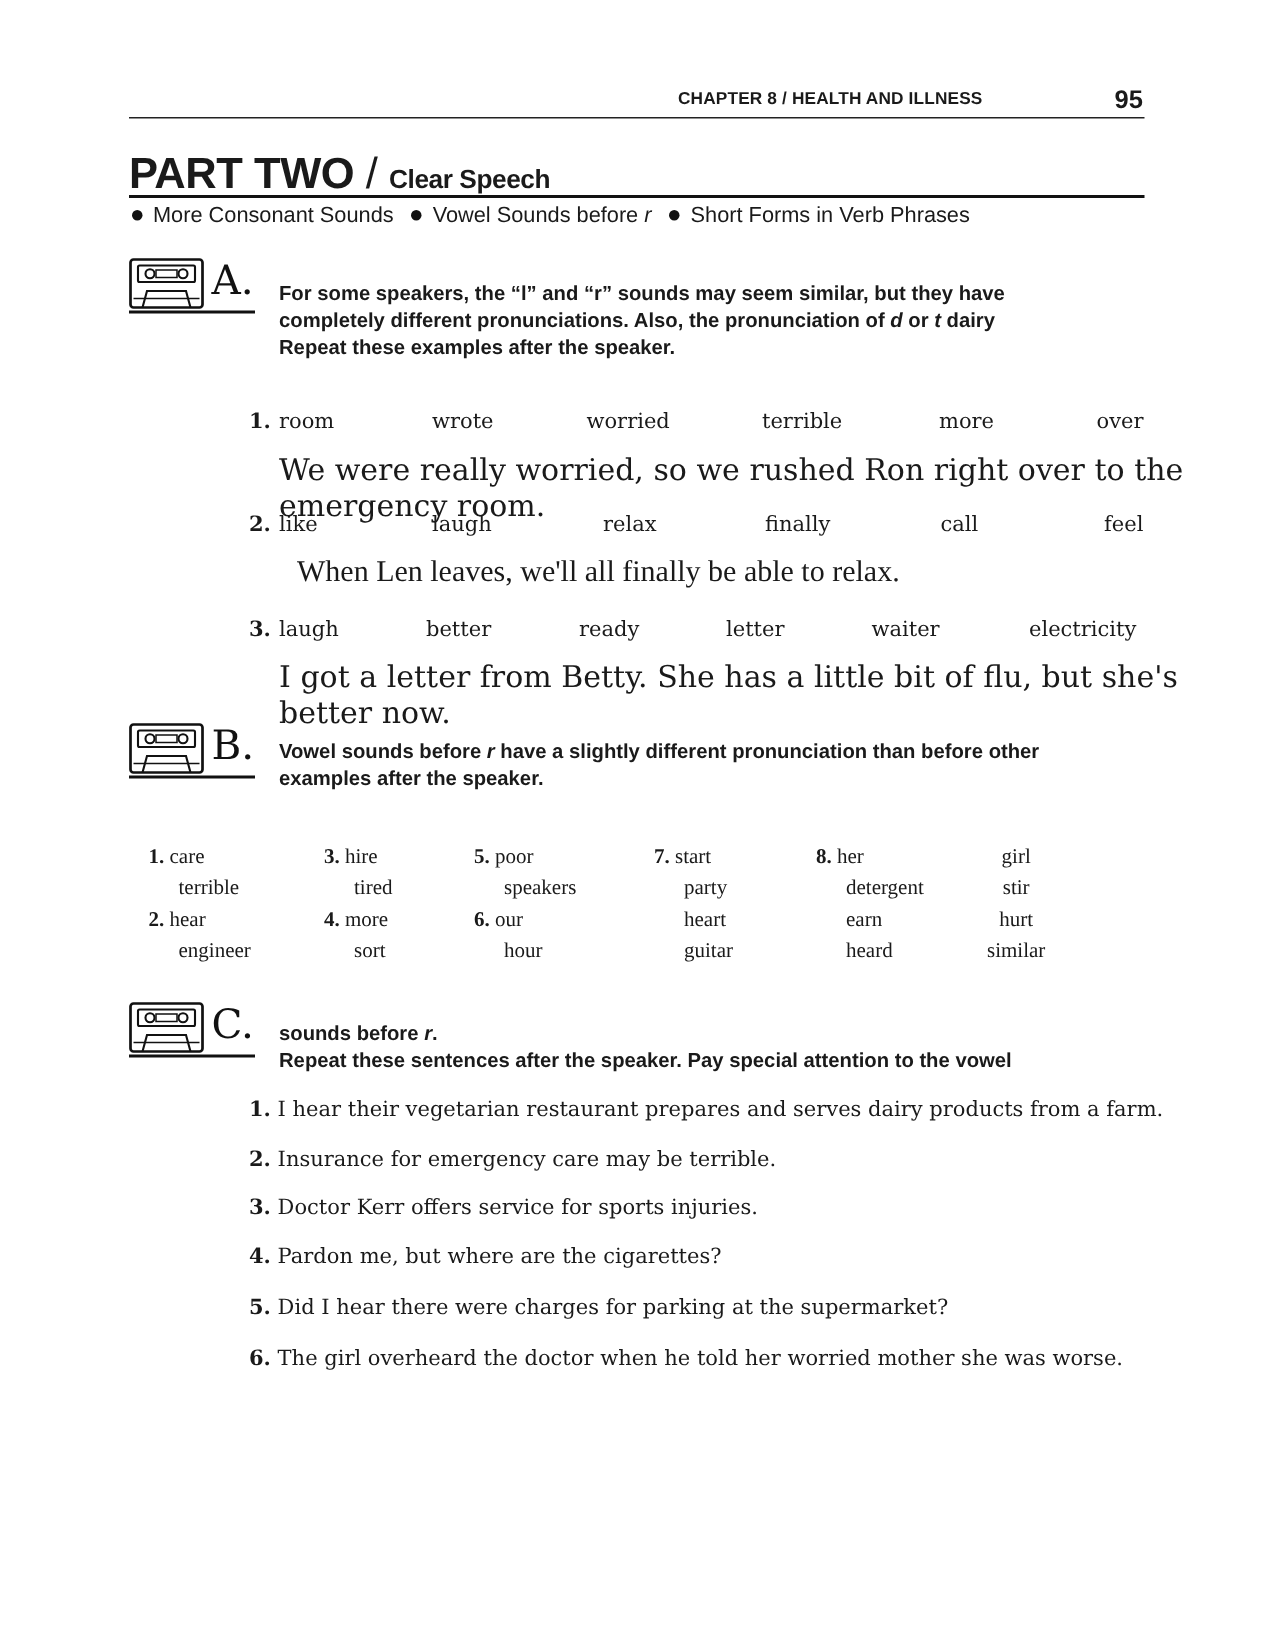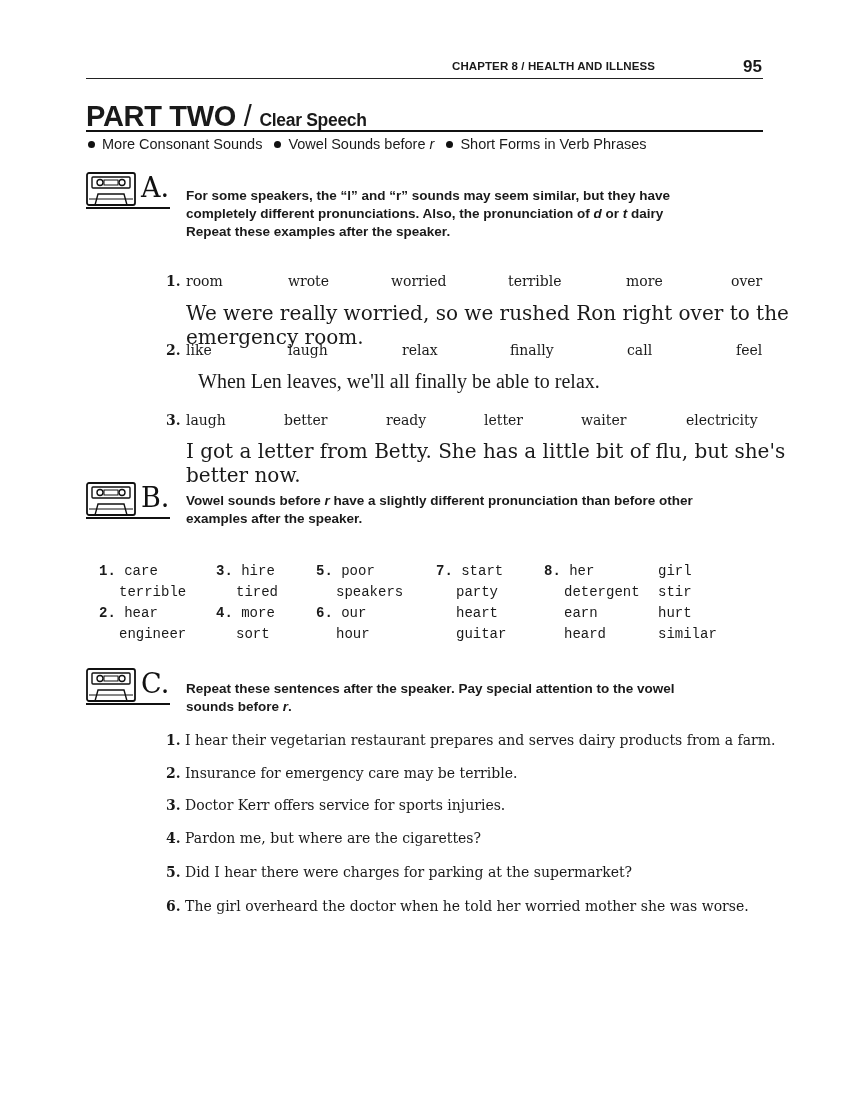--- a/index.html
+++ b/index.html
@@ -16,21 +16,21 @@
   .topics { left:86px; top:136px; font-size:14.5px; }
   .topics .dot { display:inline-block; width:7px; height:7px; background:#111; border-radius:50%; margin:0 7px 2px 2px; vertical-align:middle; }
   .topics .it { font-style:italic; }
   .sec-letter { font-family:"DejaVu Serif", serif; font-size:27px; font-weight:normal; color:#111; }
   .sec-rule { left:86px; width:84px; height:2px; background:#111; }
   .instr { left:186px; font-size:13.5px; font-weight:bold; line-height:18px; width:570px; }
   .instr i { font-style:italic; }
   .num { font-weight:bold; }
   .wordrow { font-family:"DejaVu Serif", serif; font-size:14px; }
   .sent { font-family:"DejaVu Serif", serif; font-size:20px; }
-  .b-col { font-family:Liberation Mono, monospace; font-size:14px; line-height:21px; }
+  .b-col { font-family:Liberation Serif, serif; font-size:14px; line-height:21px; }
   .c-sent { left:166px; font-family:"DejaVu Serif", serif; font-size:14px; }
 </style>
 </head>
 <body>
 
 <div class="abs sans hdr-chapter">CHAPTER 8 / HEALTH AND ILLNESS</div>
 <div class="abs sans hdr-page">95</div>
 <div class="abs hdr-rule"></div>
 
 <div class="abs sans part-title">
@@ -140,21 +140,21 @@
   <div style="padding-left:20px">party</div>
   <div style="padding-left:20px">heart</div>
   <div style="padding-left:20px">guitar</div>
 </div>
 <div class="abs b-col" style="left:544px;top:561px;">
   <div><span class="num">8.</span> <span>her</span></div>
   <div style="padding-left:20px">detergent</div>
   <div style="padding-left:20px">earn</div>
   <div style="padding-left:20px">heard</div>
 </div>
-<div class="abs b-col" style="left:658px;top:561px;">
+<div class="abs b-col" style="left:658px;top:561px;text-align:center;">
   <div>girl</div>
   <div>stir</div>
   <div>hurt</div>
   <div>similar</div>
 </div>
 
 <div class="abs" style="left:86px;top:666px;width:90px;height:42px;">
   <svg class="abs" style="left:0;top:2px" width="50" height="34" viewBox="0 0 50 34">
     <rect x="1" y="1" width="48" height="32" rx="2" fill="none" stroke="#111" stroke-width="1.8"></rect>
     <rect x="6" y="5" width="38" height="11" rx="1" fill="none" stroke="#111" stroke-width="1.4"></rect>
@@ -162,22 +162,22 @@
     <circle cx="36" cy="10.5" r="3" fill="none" stroke="#111" stroke-width="1.4"></circle>
     <rect x="18" y="8" width="14" height="5" fill="none" stroke="#111" stroke-width="1"></rect>
     <path d="M9 33 L12 22 L38 22 L41 33" fill="none" stroke="#111" stroke-width="1.4"></path>
     <line x1="3" y1="27" x2="47" y2="27" stroke="#111" stroke-width="1"></line>
   </svg>
   <span class="abs sec-letter" style="left:55px;top:2px">C.</span>
 </div>
 <div class="abs sec-rule" style="top:703px"></div>
 
 <div class="abs sans instr" style="top:680px">
+  <div><span>sounds before </span><i>r</i><span>.</span></div>
   <div>Repeat these sentences after the speaker. Pay special attention to the vowel</div>
-  <div><span>sounds before </span><i>r</i><span>.</span></div>
 </div>
 
 <div class="abs c-sent" style="top:732px"><span class="num">1.</span> <span>I hear their vegetarian restaurant prepares and serves dairy products from a farm.</span></div>
 <div class="abs c-sent" style="top:765px"><span class="num">2.</span> <span>Insurance for emergency care may be terrible.</span></div>
 <div class="abs c-sent" style="top:797px"><span class="num">3.</span> <span>Doctor Kerr offers service for sports injuries.</span></div>
 <div class="abs c-sent" style="top:830px"><span class="num">4.</span> <span>Pardon me, but where are the cigarettes?</span></div>
 <div class="abs c-sent" style="top:864px"><span class="num">5.</span> <span>Did I hear there were charges for parking at the supermarket?</span></div>
 <div class="abs c-sent" style="top:898px"><span class="num">6.</span> <span>The girl overheard the doctor when he told her worried mother she was worse.</span></div>
 
 </body></html>

